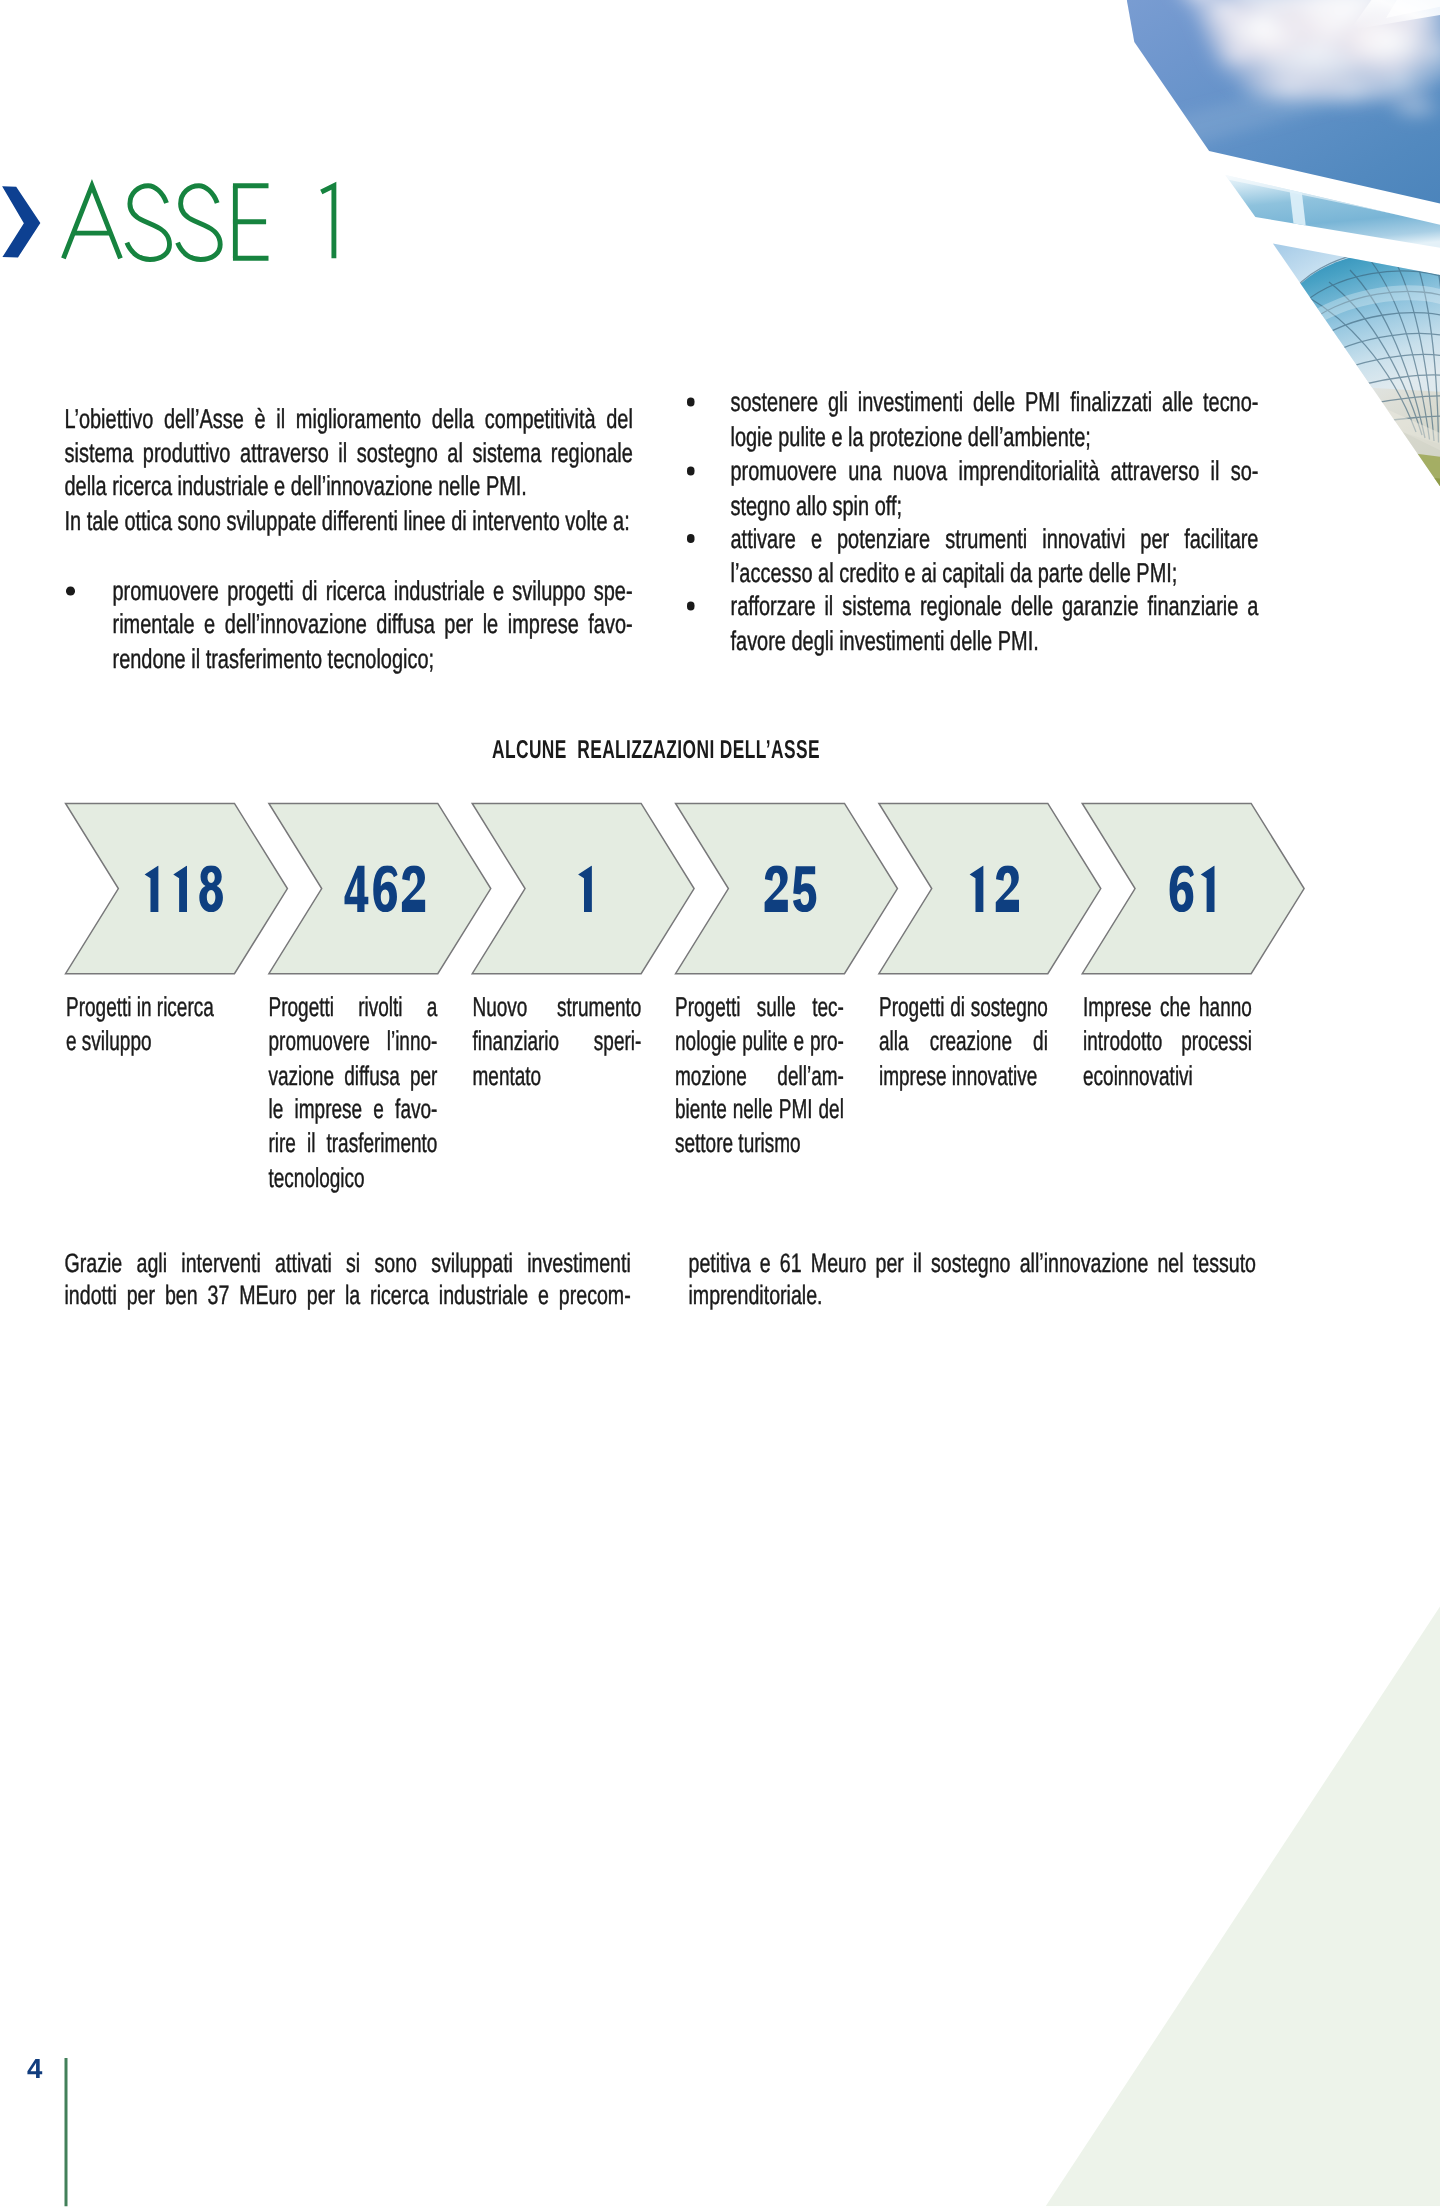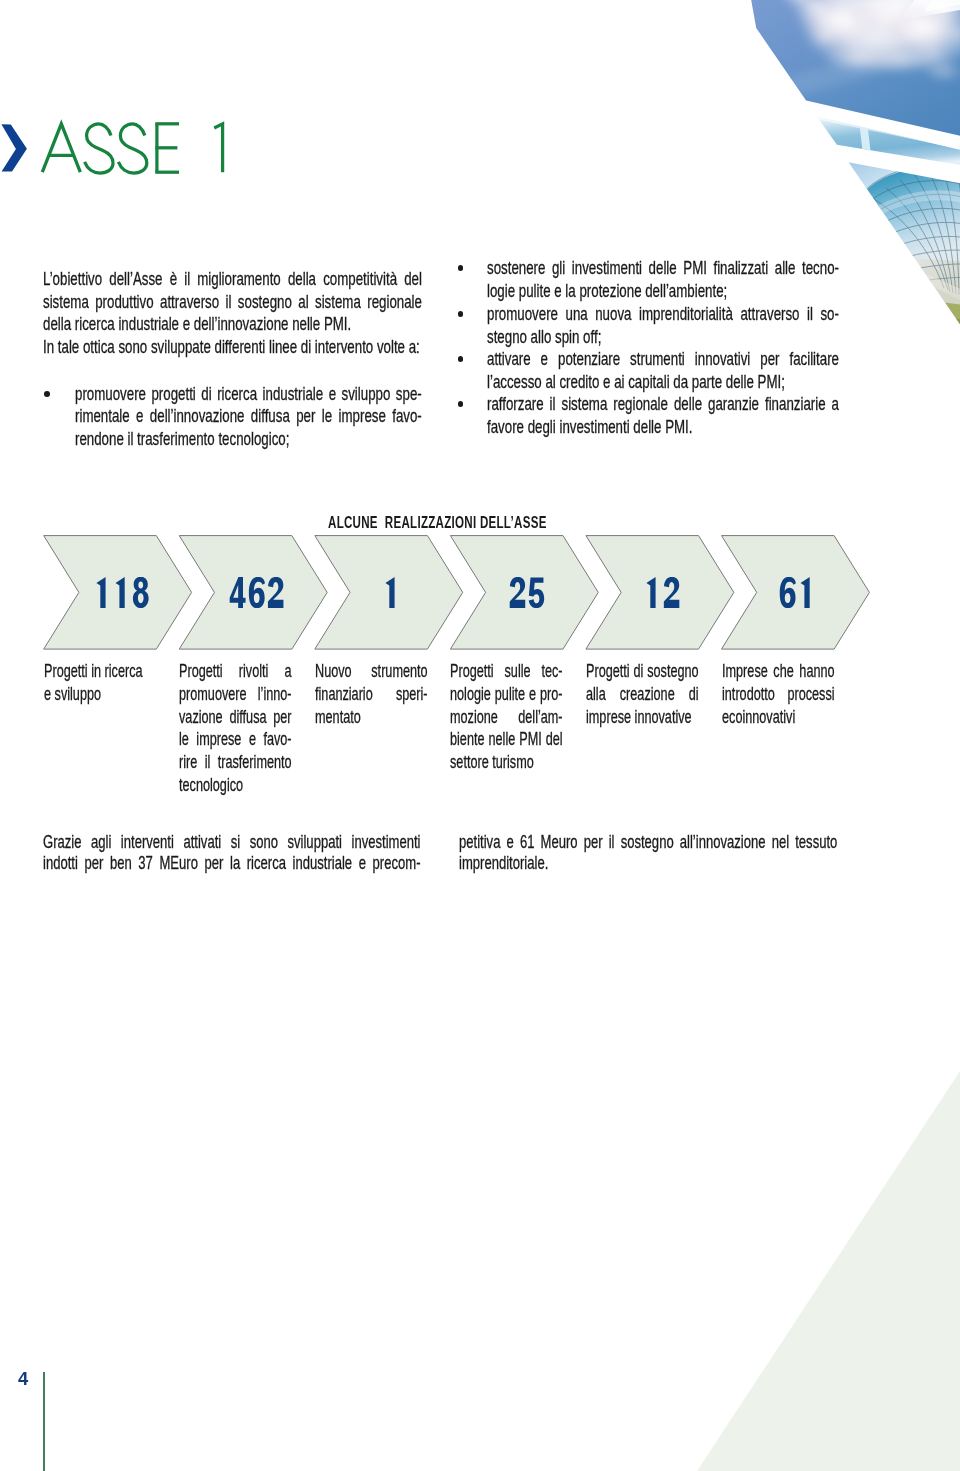--- a/index.html
+++ b/index.html
@@ -23,21 +23,21 @@
   .j>span{white-space:pre;}
   .nb{white-space:nowrap;}
 
   
   #right-bullets{position:absolute;left:0;top:257px;width:960px;height:200px;}
   .dot{position:absolute;width:5.8px;height:5.8px;border-radius:50%;background:#1a1a1a;}
   .rb-dot{left:457.7px;}
   .rb-text{position:absolute;left:487px;width:478.9px;transform:scaleX(0.735);}
 
   
-  #realizz{position:absolute;left:328px;top:514px;font-size:17.3px;font-weight:bold;
+  #realizz{position:absolute;left:328px;top:491px;font-size:17.3px;font-weight:bold;
       line-height:17.3px;color:#1a1a1a;white-space:pre;}
   #realizz span{display:inline-block;transform:scaleX(0.67);transform-origin:left top;
       letter-spacing:0.4px;}
 
   
   #band{position:absolute;left:0;top:530px;width:960px;height:130px;}
 
   
   .chev-val{position:absolute;top:46.6px;height:31px;}
   .chev-val svg{display:block;}

